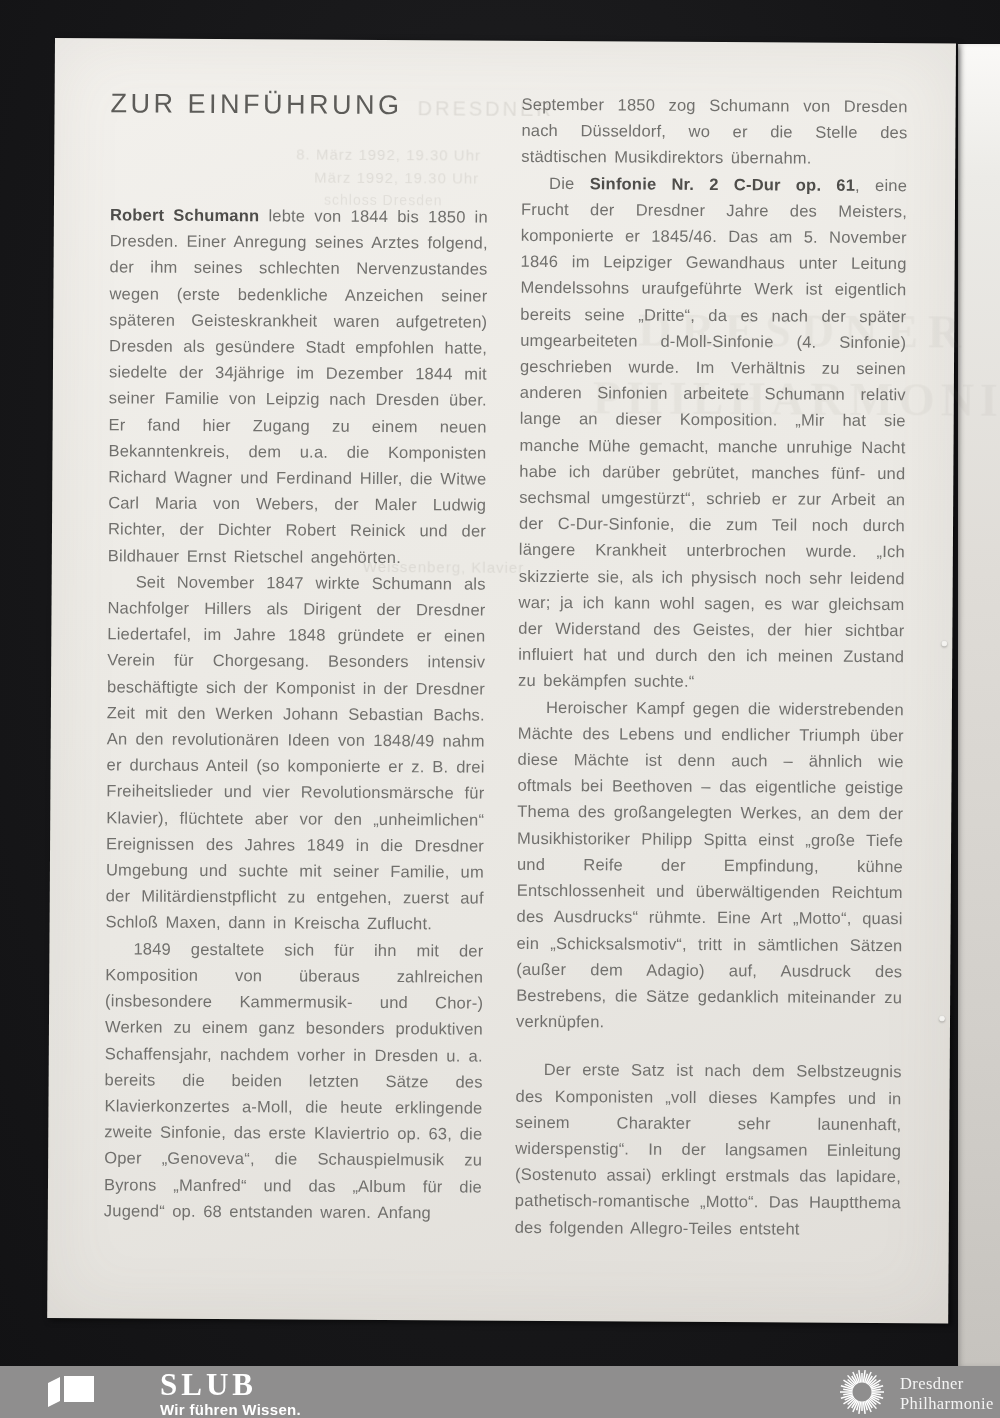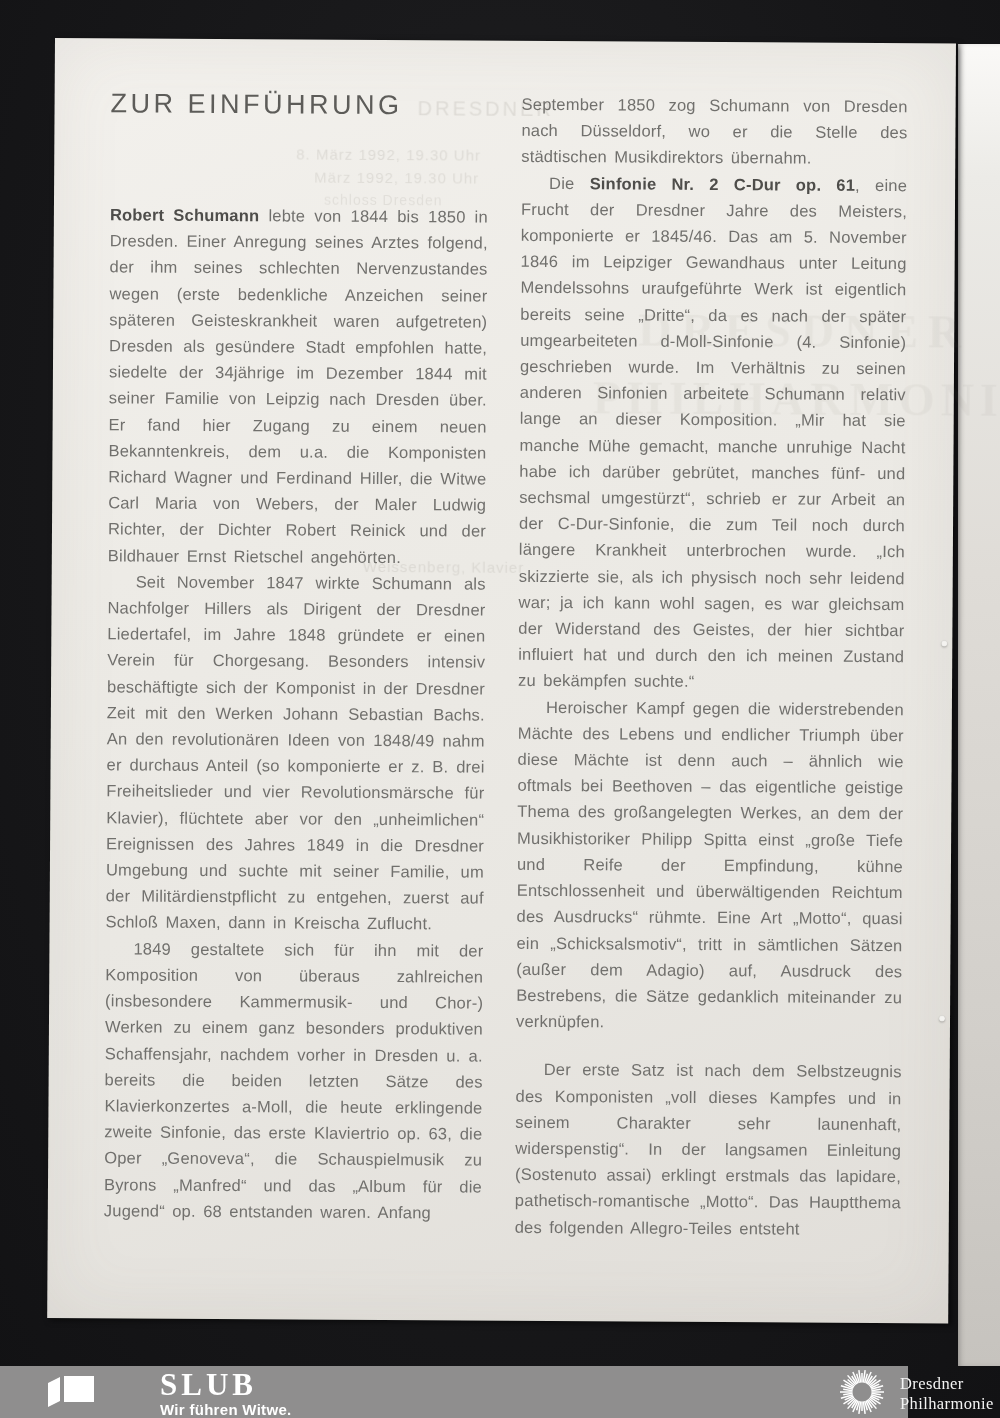--- a/index.html
+++ b/index.html
@@ -28,21 +28,21 @@
   .para.gap{margin-top:22px;}
   .bold{font-weight:bold;color:#4e4d4a;}
 
   .ghost{position:absolute;color:#6d675c;white-space:nowrap;filter:blur(.6px);pointer-events:none;}
   .ghost.serif{font-family:"Liberation Serif","DejaVu Serif",serif;font-weight:bold;}
 
   .staple{position:absolute;width:6px;height:6px;border-radius:50%;
           background:#f4f3f0;box-shadow:0 1px 2px rgba(0,0,0,.25), inset 0 0 1px rgba(0,0,0,.2);}
 
   
-  .footer{position:absolute;left:0;top:1366px;width:908px;height:52px;background:#8f8e8e;}
+  .footer{position:absolute;left:0;top:1366px;width:1000px;height:52px;background:#8f8e8e;}
   .slub{position:absolute;left:46px;top:4px;display:flex;align-items:flex-start;cursor:pointer;}
   .slub-icon{margin-top:4px;}
   .slub-text{margin-left:62px;}
   .slub-wordmark{font-family:"Liberation Serif","DejaVu Serif",serif;font-weight:bold;
         font-size:31px;line-height:30px;color:#ffffff;letter-spacing:4px;}
   .slub-tagline{font-size:15px;font-weight:bold;color:#ffffff;margin-top:1px;letter-spacing:.3px;}
   .dp{position:absolute;left:838px;top:2px;display:flex;align-items:center;cursor:pointer;}
   .dp-text{margin-left:14px;font-family:"Liberation Serif","DejaVu Serif",serif;
         font-size:16.5px;line-height:20px;color:#f4f4f4;letter-spacing:.4px;}
 </style>
@@ -86,21 +86,21 @@
 
     <div class="slub">
       <span class="slub-icon">
         <svg width="52" height="34" viewBox="0 0 52 34">
           <polygon points="2,9 14,3 14,27 2,33" fill="#ffffff"></polygon>
           <polygon points="18,2 48,2 48,28 18,28" fill="#ffffff"></polygon>
         </svg>
       </span>
       <span class="slub-text">
         <div class="slub-wordmark">SLUB</div>
-        <div class="slub-tagline">Wir führen Witwe.</div>
+        <div class="slub-tagline">Wir führen Wissen.</div>
       </span>
     </div>
 
     <div class="dp">
       <span>
         <svg width="48" height="48" viewBox="0 0 48 48" id="starburst">
             <line x1="33.5" y1="24" x2="46" y2="24" stroke="#ffffff" stroke-width="1.5"></line>
             <line x1="33.403303697868864" y1="25.351990963596208" x2="42.80660739573772" y2="26.703981927192416" stroke="#ffffff" stroke-width="1.5"></line>
             <line x1="33.115183249337726" y1="26.67645928999358" x2="45.10884541951894" y2="30.198116250511454" stroke="#ffffff" stroke-width="1.5"></line>
             <line x1="32.641503955867925" y1="27.94644262351792" x2="41.28300791173585" y2="31.892885247035842" stroke="#ffffff" stroke-width="1.5"></line>

